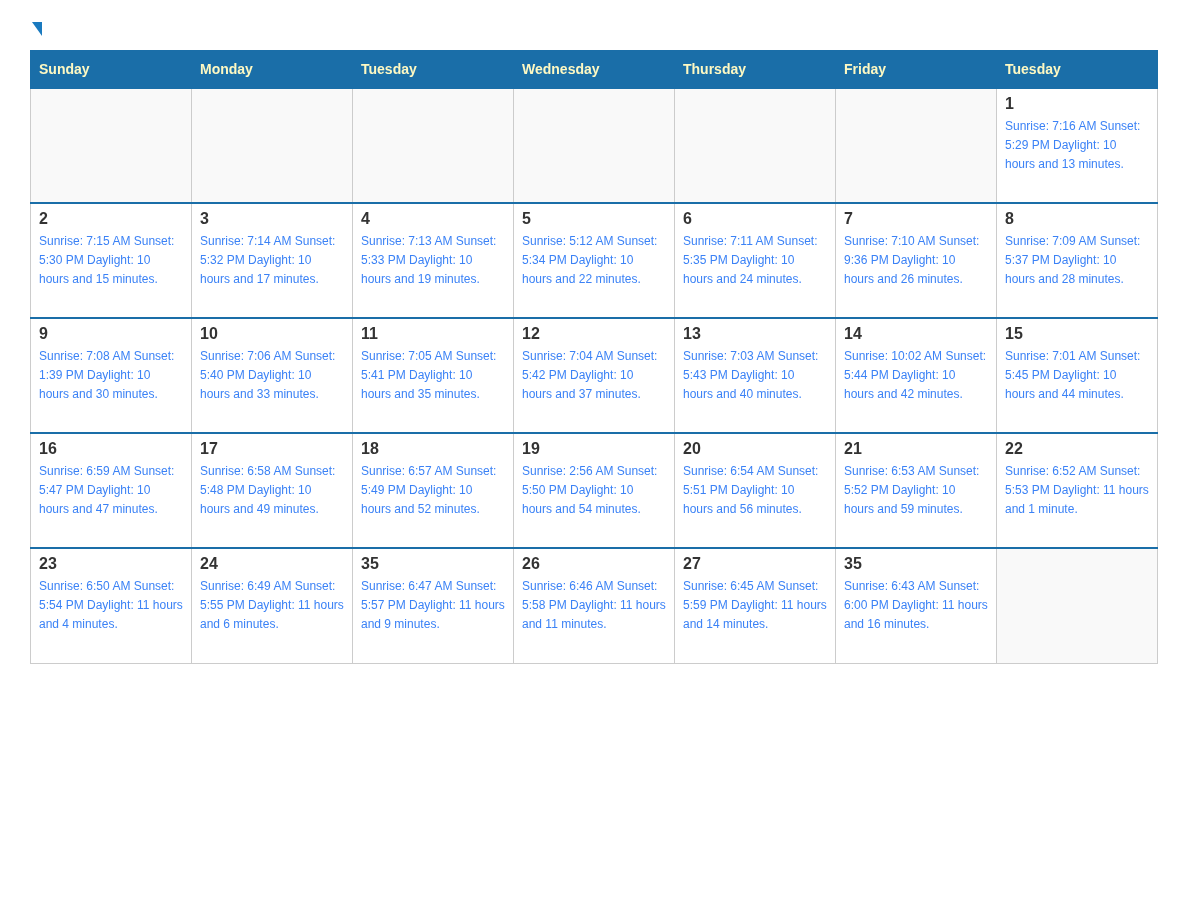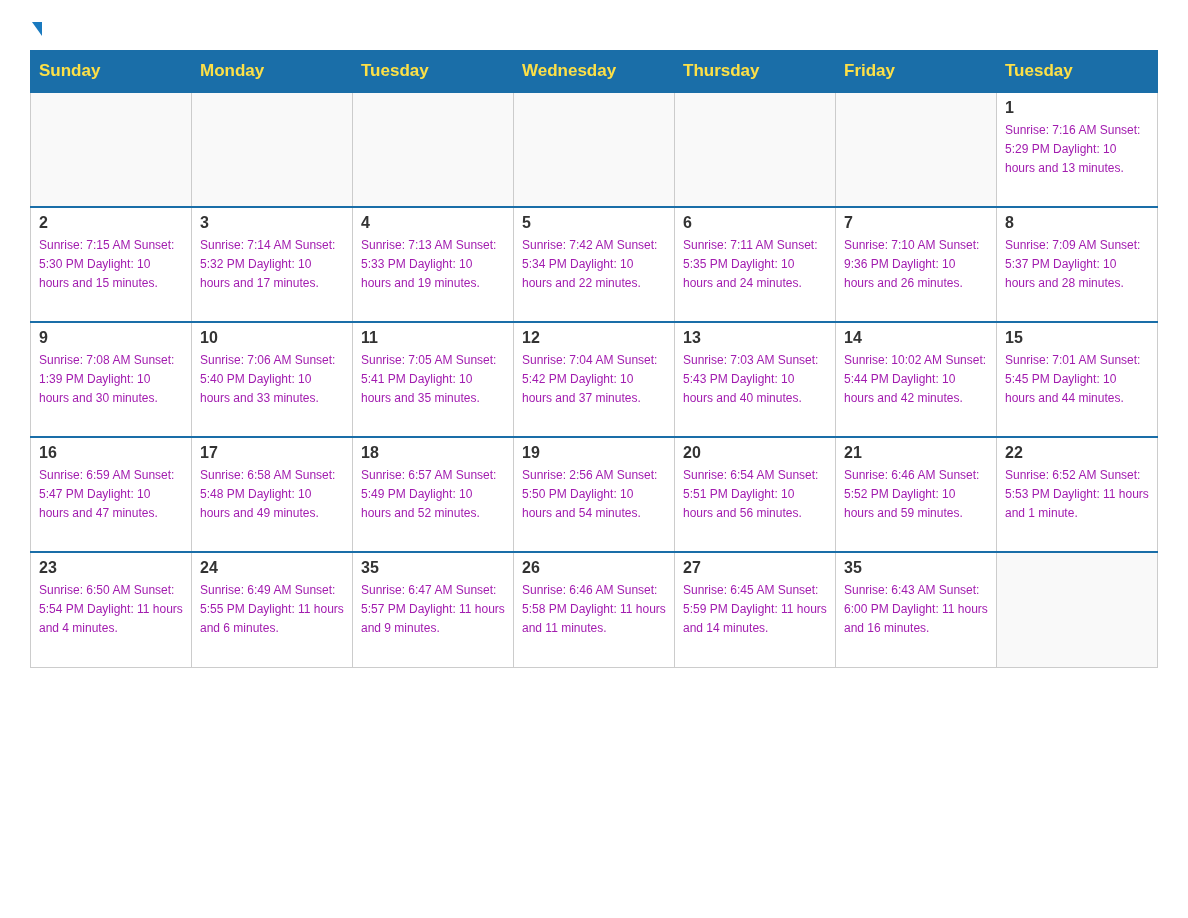--- a/index.html
+++ b/index.html
@@ -54,22 +54,22 @@
       color: #555;
       margin-top: 4px;
     }
     .calendar {
       width: 100%;
       border-collapse: collapse;
       table-layout: fixed;
     }
     .calendar thead th {
       background-color: #1a6ea8;
-      color: #fde047;
-      font-size: 17px;
+      color: #fef9c3;
+      font-size: 14px;
       font-weight: bold;
       padding: 10px 8px;
       text-align: left;
       border: 1px solid #1a6ea8;
     }
     .calendar tbody td {
       vertical-align: top;
       border: 1px solid #ccc;
       padding: 6px 8px;
       font-size: 12px;
@@ -81,21 +81,21 @@
     }
     .day-number {
       font-size: 16px;
       font-weight: bold;
       margin-bottom: 4px;
       display: block;
     }
     .day-info {
       font-size: 12px;
       line-height: 1.6;
-      color: #a21caf;
+      color: #3b82f6;
     }
     .empty-cell {
       background: #f9f9f9;
     }
   </style>
 </head>
 <body>
 
 <div class="header">
   <div class="logo">
@@ -152,21 +152,21 @@
 Daylight: 10 hours and 17 minutes.</div>
         </td>
         <td>
           <span class="day-number">4</span>
           <div class="day-info">Sunrise: 7:13 AM
 Sunset: 5:33 PM
 Daylight: 10 hours and 19 minutes.</div>
         </td>
         <td>
           <span class="day-number">5</span>
-          <div class="day-info">Sunrise: 7:42 AM
+          <div class="day-info">Sunrise: 5:12 AM
 Sunset: 5:34 PM
 Daylight: 10 hours and 22 minutes.</div>
         </td>
         <td>
           <span class="day-number">6</span>
           <div class="day-info">Sunrise: 7:11 AM
 Sunset: 5:35 PM
 Daylight: 10 hours and 24 minutes.</div>
         </td>
         <td>
@@ -252,21 +252,21 @@
 Daylight: 10 hours and 54 minutes.</div>
         </td>
         <td>
           <span class="day-number">20</span>
           <div class="day-info">Sunrise: 6:54 AM
 Sunset: 5:51 PM
 Daylight: 10 hours and 56 minutes.</div>
         </td>
         <td>
           <span class="day-number">21</span>
-          <div class="day-info">Sunrise: 6:46 AM
+          <div class="day-info">Sunrise: 6:53 AM
 Sunset: 5:52 PM
 Daylight: 10 hours and 59 minutes.</div>
         </td>
         <td>
           <span class="day-number">22</span>
           <div class="day-info">Sunrise: 6:52 AM
 Sunset: 5:53 PM
 Daylight: 11 hours and 1 minute.</div>
         </td>
       </tr>

